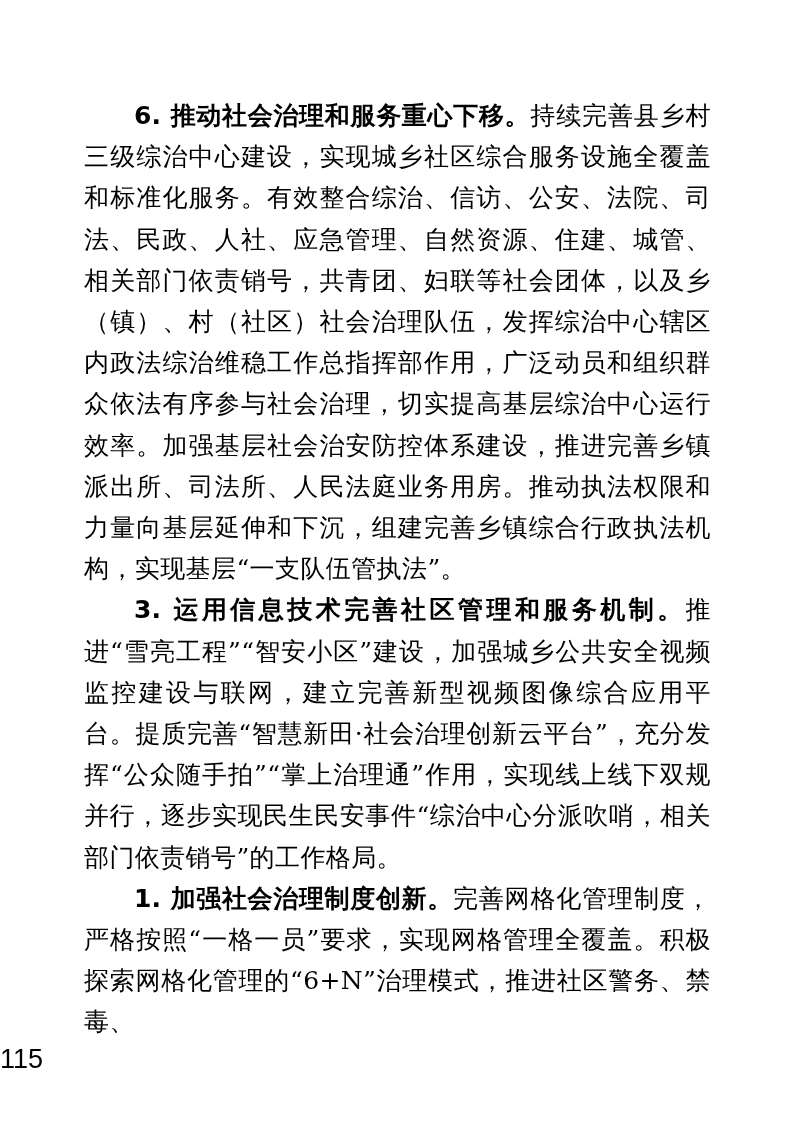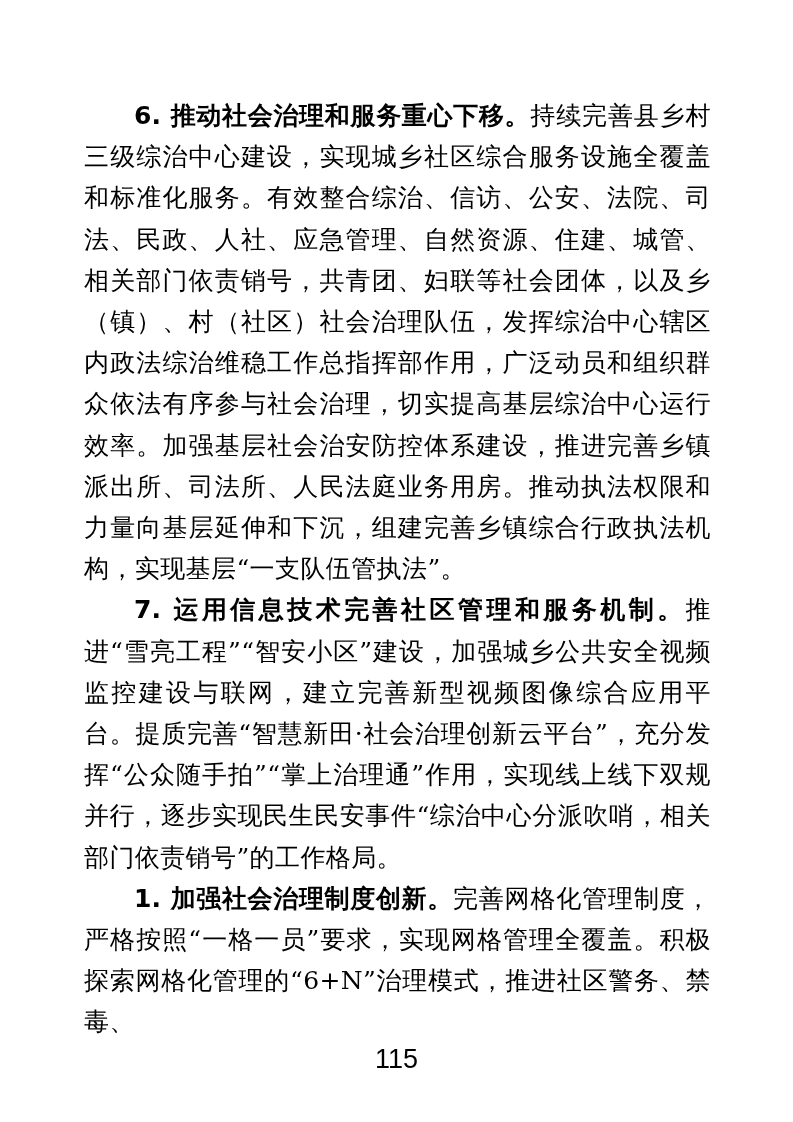--- a/index.html
+++ b/index.html
@@ -40,30 +40,30 @@
     letter-spacing: 0.2px;
   }
   .para-body {
     font-weight: 400;
   }
   .page-number {
     position: absolute;
     top: 1043px;
     left: 0;
     width: 793px;
-    text-align: center;
+    text-align: left;
     font-family: "Liberation Sans", "DejaVu Sans", sans-serif;
     font-size: 27px;
     line-height: 32px;
     color: #000000;
   }
 </style>
 </head>
 <body>
 
 <div class="page">
   <div class="text-block">
     <p class="para"><span class="para-lead">6. 推动社会治理和服务重心下移。</span><span class="para-body">持续完善县乡村三级综治中心建设，实现城乡社区综合服务设施全覆盖和标准化服务。有效整合综治、信访、公安、法院、司法、民政、人社、应急管理、自然资源、住建、城管、相关部门依责销号，共青团、妇联等社会团体，以及乡（镇）、村（社区）社会治理队伍，发挥综治中心辖区内政法综治维稳工作总指挥部作用，广泛动员和组织群众依法有序参与社会治理，切实提高基层综治中心运行效率。加强基层社会治安防控体系建设，推进完善乡镇派出所、司法所、人民法庭业务用房。推动执法权限和力量向基层延伸和下沉，组建完善乡镇综合行政执法机构，实现基层“一支队伍管执法”。</span></p>
-    <p class="para"><span class="para-lead">7. 运用信息技术完善社区管理和服务机制。</span><span class="para-body">推进“雪亮工程”“智安小区”建设，加强城乡公共安全视频监控建设与联网，建立完善新型视频图像综合应用平台。提质完善“智慧新田·社会治理创新云平台”，充分发挥“公众随手拍”“掌上治理通”作用，实现线上线下双规并行，逐步实现民生民安事件“综治中心分派吹哨，相关部门依责销号”的工作格局。</span></p>
+    <p class="para"><span class="para-lead">3. 运用信息技术完善社区管理和服务机制。</span><span class="para-body">推进“雪亮工程”“智安小区”建设，加强城乡公共安全视频监控建设与联网，建立完善新型视频图像综合应用平台。提质完善“智慧新田·社会治理创新云平台”，充分发挥“公众随手拍”“掌上治理通”作用，实现线上线下双规并行，逐步实现民生民安事件“综治中心分派吹哨，相关部门依责销号”的工作格局。</span></p>
     <p class="para"><span class="para-lead">1. 加强社会治理制度创新。</span><span class="para-body">完善网格化管理制度，严格按照“一格一员”要求，实现网格管理全覆盖。积极探索网格化管理的“6+N”治理模式，推进社区警务、禁毒、</span></p>
   </div>
   <div class="page-number">115</div>
 </div>
 
 </body></html>

